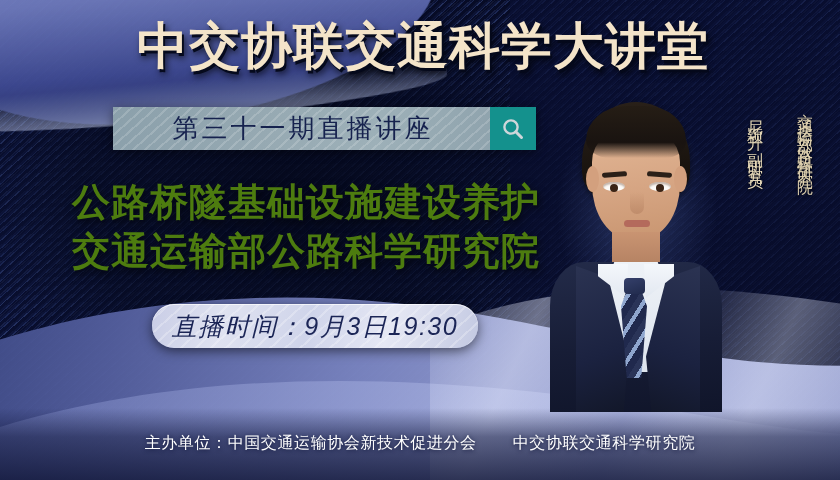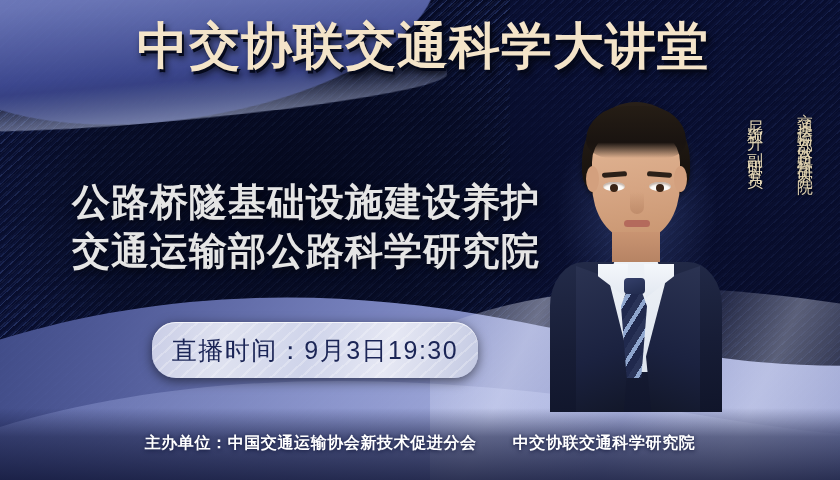--- a/index.html
+++ b/index.html
@@ -164,38 +164,39 @@
   }
   .sb-btn svg { display:block; }
 
   
   .topic {
     position: absolute;
     left: 26px; top: 178px;
     width: 560px;
     font-size: 38px;
     font-weight: 700;
-    color: #e5e5e5;
+    color: #4d7c0f;
     line-height: 1.28;
     letter-spacing: 1px;
     text-align: center;
     text-shadow: 1px 2px 0 rgba(5,9,28,0.9), 2px 4px 8px rgba(0,0,0,0.6);
   }
   .topic div { white-space: nowrap; }
 
   
   .time-pill {
     position: absolute;
-    left: 152px; top: 322px;
-    width: 326px; height: 56px;
+    left: 152px; top: 304px;
+    width: 326px; height: 44px;
     border-radius: 24px;
     background: linear-gradient(105deg, #c9cde6 0%, #dfe2f0 22%, #cfd4ea 48%, #e6e8f4 72%, #c3c9e2 100%);
     box-shadow: 0 3px 12px rgba(0,0,0,0.55), inset 0 1px 0 rgba(255,255,255,0.7);
     display:flex; align-items:center; justify-content:center;
     overflow:hidden;
+    font-style:italic;
   }
   .time-pill::before {
     content:"";
     position:absolute; inset:0;
     background: repeating-linear-gradient(-42deg,
       rgba(255,255,255,0.0) 0px, rgba(255,255,255,0.0) 8px,
       rgba(255,255,255,0.5) 8px, rgba(255,255,255,0.5) 10px);
     opacity:0.5;
   }
   .time-text {
@@ -335,21 +336,21 @@
     text-shadow: 0 1px 3px rgba(0,0,0,0.8);
     white-space: nowrap;
   }
 
   
   .footer {
     position: absolute;
     left: 0; right: 0; bottom: 26px;
     text-align: center;
     font-size: 16px;
-    font-weight: 700;
+    font-weight: 400;
     color: #ffffff;
     letter-spacing: 0.6px;
     text-shadow: 0 1px 4px rgba(10,16,50,0.9);
   }
   .footer .sep { display:inline-block; width: 26px; }
 </style>
 </head>
 <body>
 
 <div id="poster">
@@ -360,20 +361,33 @@
   <div class="bg-vignette"></div>
   <div class="right-panel"></div>
   <div class="swoosh-top"></div>
   <div class="silk-bottom"></div>
   <div class="silk-bottom-2"></div>
   <div class="silk-sheen"></div>
   <div class="footer-band"></div>
 
   <div class="main-title">中交协联交通科学大讲堂</div>
 
+  <div class="searchbar">
+    <div class="sb-field">
+      <span class="sb-text">第三十一期直播讲座</span>
+    </div>
+    <div class="sb-btn">
+      <span>
+        <svg width="26" height="26" viewBox="0 0 26 26" aria-hidden="true">
+          <circle cx="11" cy="11" r="6.6" fill="none" stroke="#cfd6da" stroke-width="2.4"></circle>
+          <line x1="15.8" y1="15.8" x2="21.5" y2="21.5" stroke="#cfd6da" stroke-width="3" stroke-linecap="round"></line>
+        </svg>
+      </span>
+    </div>
+  </div>
 
   <div class="topic">
     <div>公路桥隧基础设施建设养护</div>
     <div>交通运输部公路科学研究院</div>
   </div>
 
   <div class="time-pill">
     <span class="time-text">直播时间：9月3日19:30</span>
   </div>
 

